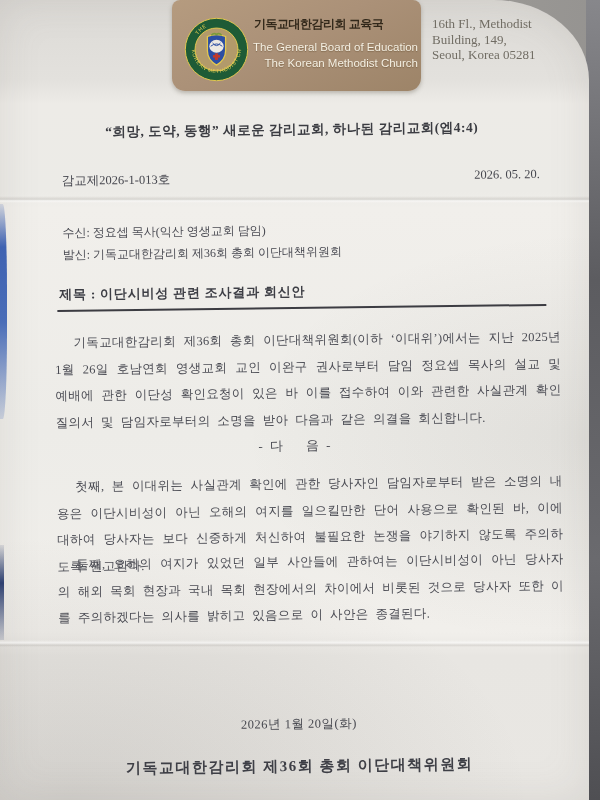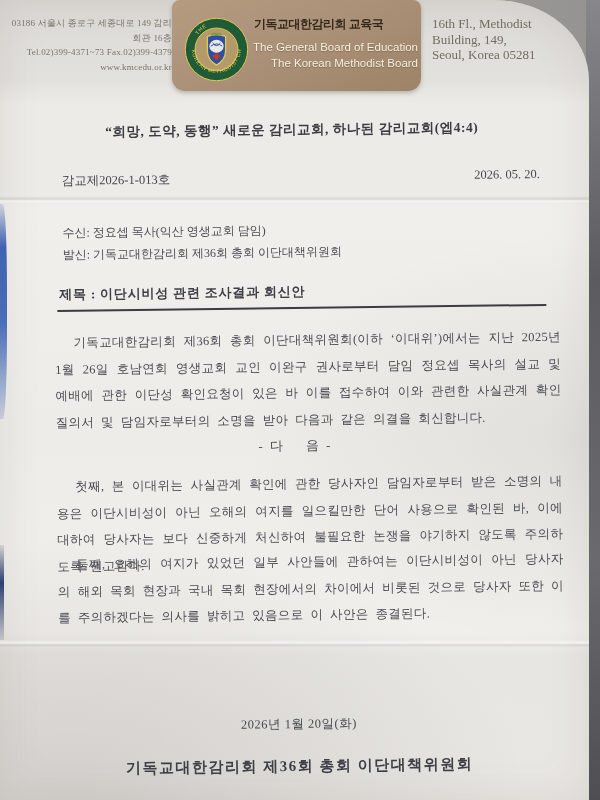--- a/index.html
+++ b/index.html
@@ -89,25 +89,20 @@
   <div class="right-edge"></div>
 
   <div class="paper">
     <div class="crease c1"></div>
     <div class="crease c2"></div>
   </div>
 
   <div class="blue-edge1"></div>
   <div class="blue-edge2"></div>
 
-  <div class="lh-left">
-    <div>03186 서울시 종로구 세종대로 149 감리회관 16층</div>
-    <div>Tel.02)399-4371~73  Fax.02)399-4379</div>
-    <div>www.kmcedu.or.kr</div>
-  </div>
 
   <div class="label">
     <svg class="emblem" viewBox="0 0 100 100">
       <circle cx="50" cy="50" r="48" fill="#1e5b36"></circle>
       <circle cx="50" cy="50" r="48" fill="none" stroke="#e3c84f" stroke-width="1.5"></circle>
       <circle cx="50" cy="50" r="33" fill="#b29a6a" stroke="#e3c84f" stroke-width="1.5"></circle>
       <defs>
         <path id="arcBottom" d="M 12,48 A 38,38 0 0 0 88,48"></path>
         <path id="arcTop" d="M 20,30 A 38,38 0 0 1 40,13"></path>
       </defs>
@@ -120,21 +115,21 @@
       <path d="M 36,30 Q 50,24 64,30 L 64,52 Q 64,66 50,74 Q 36,66 36,52 Z" fill="#2c4ea3" stroke="#e3c84f" stroke-width="2"></path>
       <ellipse cx="50" cy="45" rx="11" ry="10" fill="#ece9e2"></ellipse>
       <path d="M 41,45 Q 50,38 59,45 M 44,40 Q 50,48 56,40" stroke="#2c4ea3" stroke-width="1.5" fill="none"></path>
       <rect x="47.5" y="56" width="5" height="10" fill="#c0392b"></rect>
       <rect x="44.5" y="58.5" width="11" height="4" fill="#c0392b"></rect>
       <path d="M 42,28 Q 46,24 50,27 Q 54,24 58,28" stroke="#7a9a3c" stroke-width="2.5" fill="none"></path>
     </svg>
     <div class="label-kr">기독교대한감리회 교육국</div>
     <div class="label-en">
       <div>The General Board of Education</div>
-      <div>The Korean Methodist Board</div>
+      <div>The Korean Methodist Church</div>
     </div>
   </div>
 
   <div class="lh-right">
     <div>16th Fl., Methodist Building, 149,</div>
     <div>Seoul, Korea 05281</div>
   </div>
 
   <div class="doc">
     <div class="slogan">“희망, 도약, 동행” 새로운 감리교회, 하나된 감리교회(엡4:4)</div>

